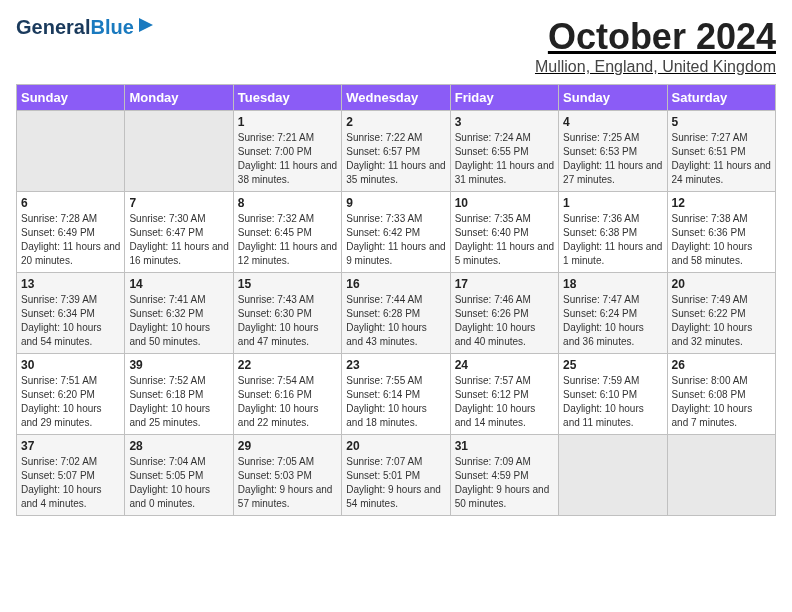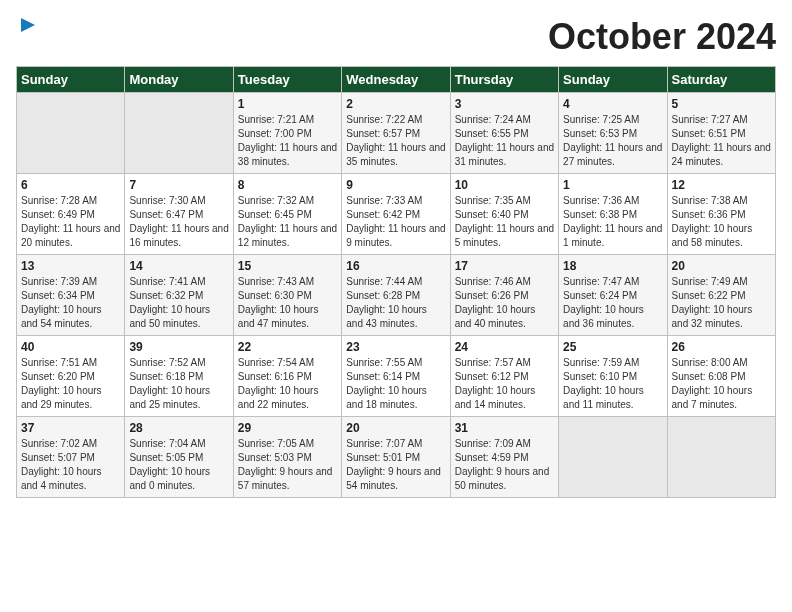--- a/index.html
+++ b/index.html
@@ -25,37 +25,38 @@
       font-size: 20px;
       font-weight: bold;
       color: #1a3a5c;
       line-height: 1;
     }
     .logo-text span.blue {
       color: #1a7abf;
     }
     .title-area {
       text-align: right;
+      text-decoration: underline;
     }
     .month-title {
       font-size: 36px;
       font-weight: bold;
       color: #222;
     }
     .location {
       font-size: 16px;
       color: #444;
     }
     table {
       width: 100%;
       border-collapse: collapse;
       margin-top: 8px;
     }
     thead tr th {
-      background-color: #14532d;
+      background-color: #8b5cf6;
       color: #fff;
       font-size: 13px;
       font-weight: bold;
       padding: 5px 4px;
       text-align: left;
       border: 1px solid #c0c0c0;
     }
     tbody tr td {
       vertical-align: top;
       border: 1px solid #c0c0c0;
@@ -86,40 +87,44 @@
     .empty-cell {
       background-color: #e8e8e8 !important;
     }
   </style>
 </head>
 <body>
 
 <div class="header-logo">
   <div class="logo-area">
     <div style="display:flex;align-items:center;">
+      <span class="logo-text">
+        <span style="color:#1a3a5c;">General</span><span class="blue">Blue</span>
+      </span>
       <span style="display:inline-block;margin-left:3px;vertical-align:middle;">
         <svg width="18" height="18" viewBox="0 0 18 18">
           <polygon points="2,2 16,9 2,16" fill="#1a7abf"></polygon>
         </svg>
       </span>
     </div>
   </div>
   <div class="title-area">
     <div class="month-title">October 2024</div>
+    <div class="location">Mullion, England, United Kingdom</div>
   </div>
 </div>
 
 <table>
   <thead>
     <tr id="thead-row">
     <th>Sunday</th>
         <th>Monday</th>
         <th>Tuesday</th>
         <th>Wednesday</th>
-        <th>Thursday</th>
+        <th>Friday</th>
         <th>Sunday</th>
         <th>Saturday</th>
       </tr>
   </thead>
   <tbody id="tbody">
   <tr>
         <td class="empty-cell"></td>
         <td class="empty-cell"></td>
         <td>
           <span class="day-num">1</span>
@@ -197,21 +202,21 @@
           <span class="day-num">18</span>
           <div class="day-info">Sunrise: 7:47 AM<br>Sunset: 6:24 PM<br>Daylight: 10 hours and 36 minutes.</div>
         </td>
         <td>
           <span class="day-num">20</span>
           <div class="day-info">Sunrise: 7:49 AM<br>Sunset: 6:22 PM<br>Daylight: 10 hours and 32 minutes.</div>
         </td>
       </tr>
       <tr>
         <td>
-          <span class="day-num">40</span>
+          <span class="day-num">30</span>
           <div class="day-info">Sunrise: 7:51 AM<br>Sunset: 6:20 PM<br>Daylight: 10 hours and 29 minutes.</div>
         </td>
         <td>
           <span class="day-num">39</span>
           <div class="day-info">Sunrise: 7:52 AM<br>Sunset: 6:18 PM<br>Daylight: 10 hours and 25 minutes.</div>
         </td>
         <td>
           <span class="day-num">22</span>
           <div class="day-info">Sunrise: 7:54 AM<br>Sunset: 6:16 PM<br>Daylight: 10 hours and 22 minutes.</div>
         </td>

